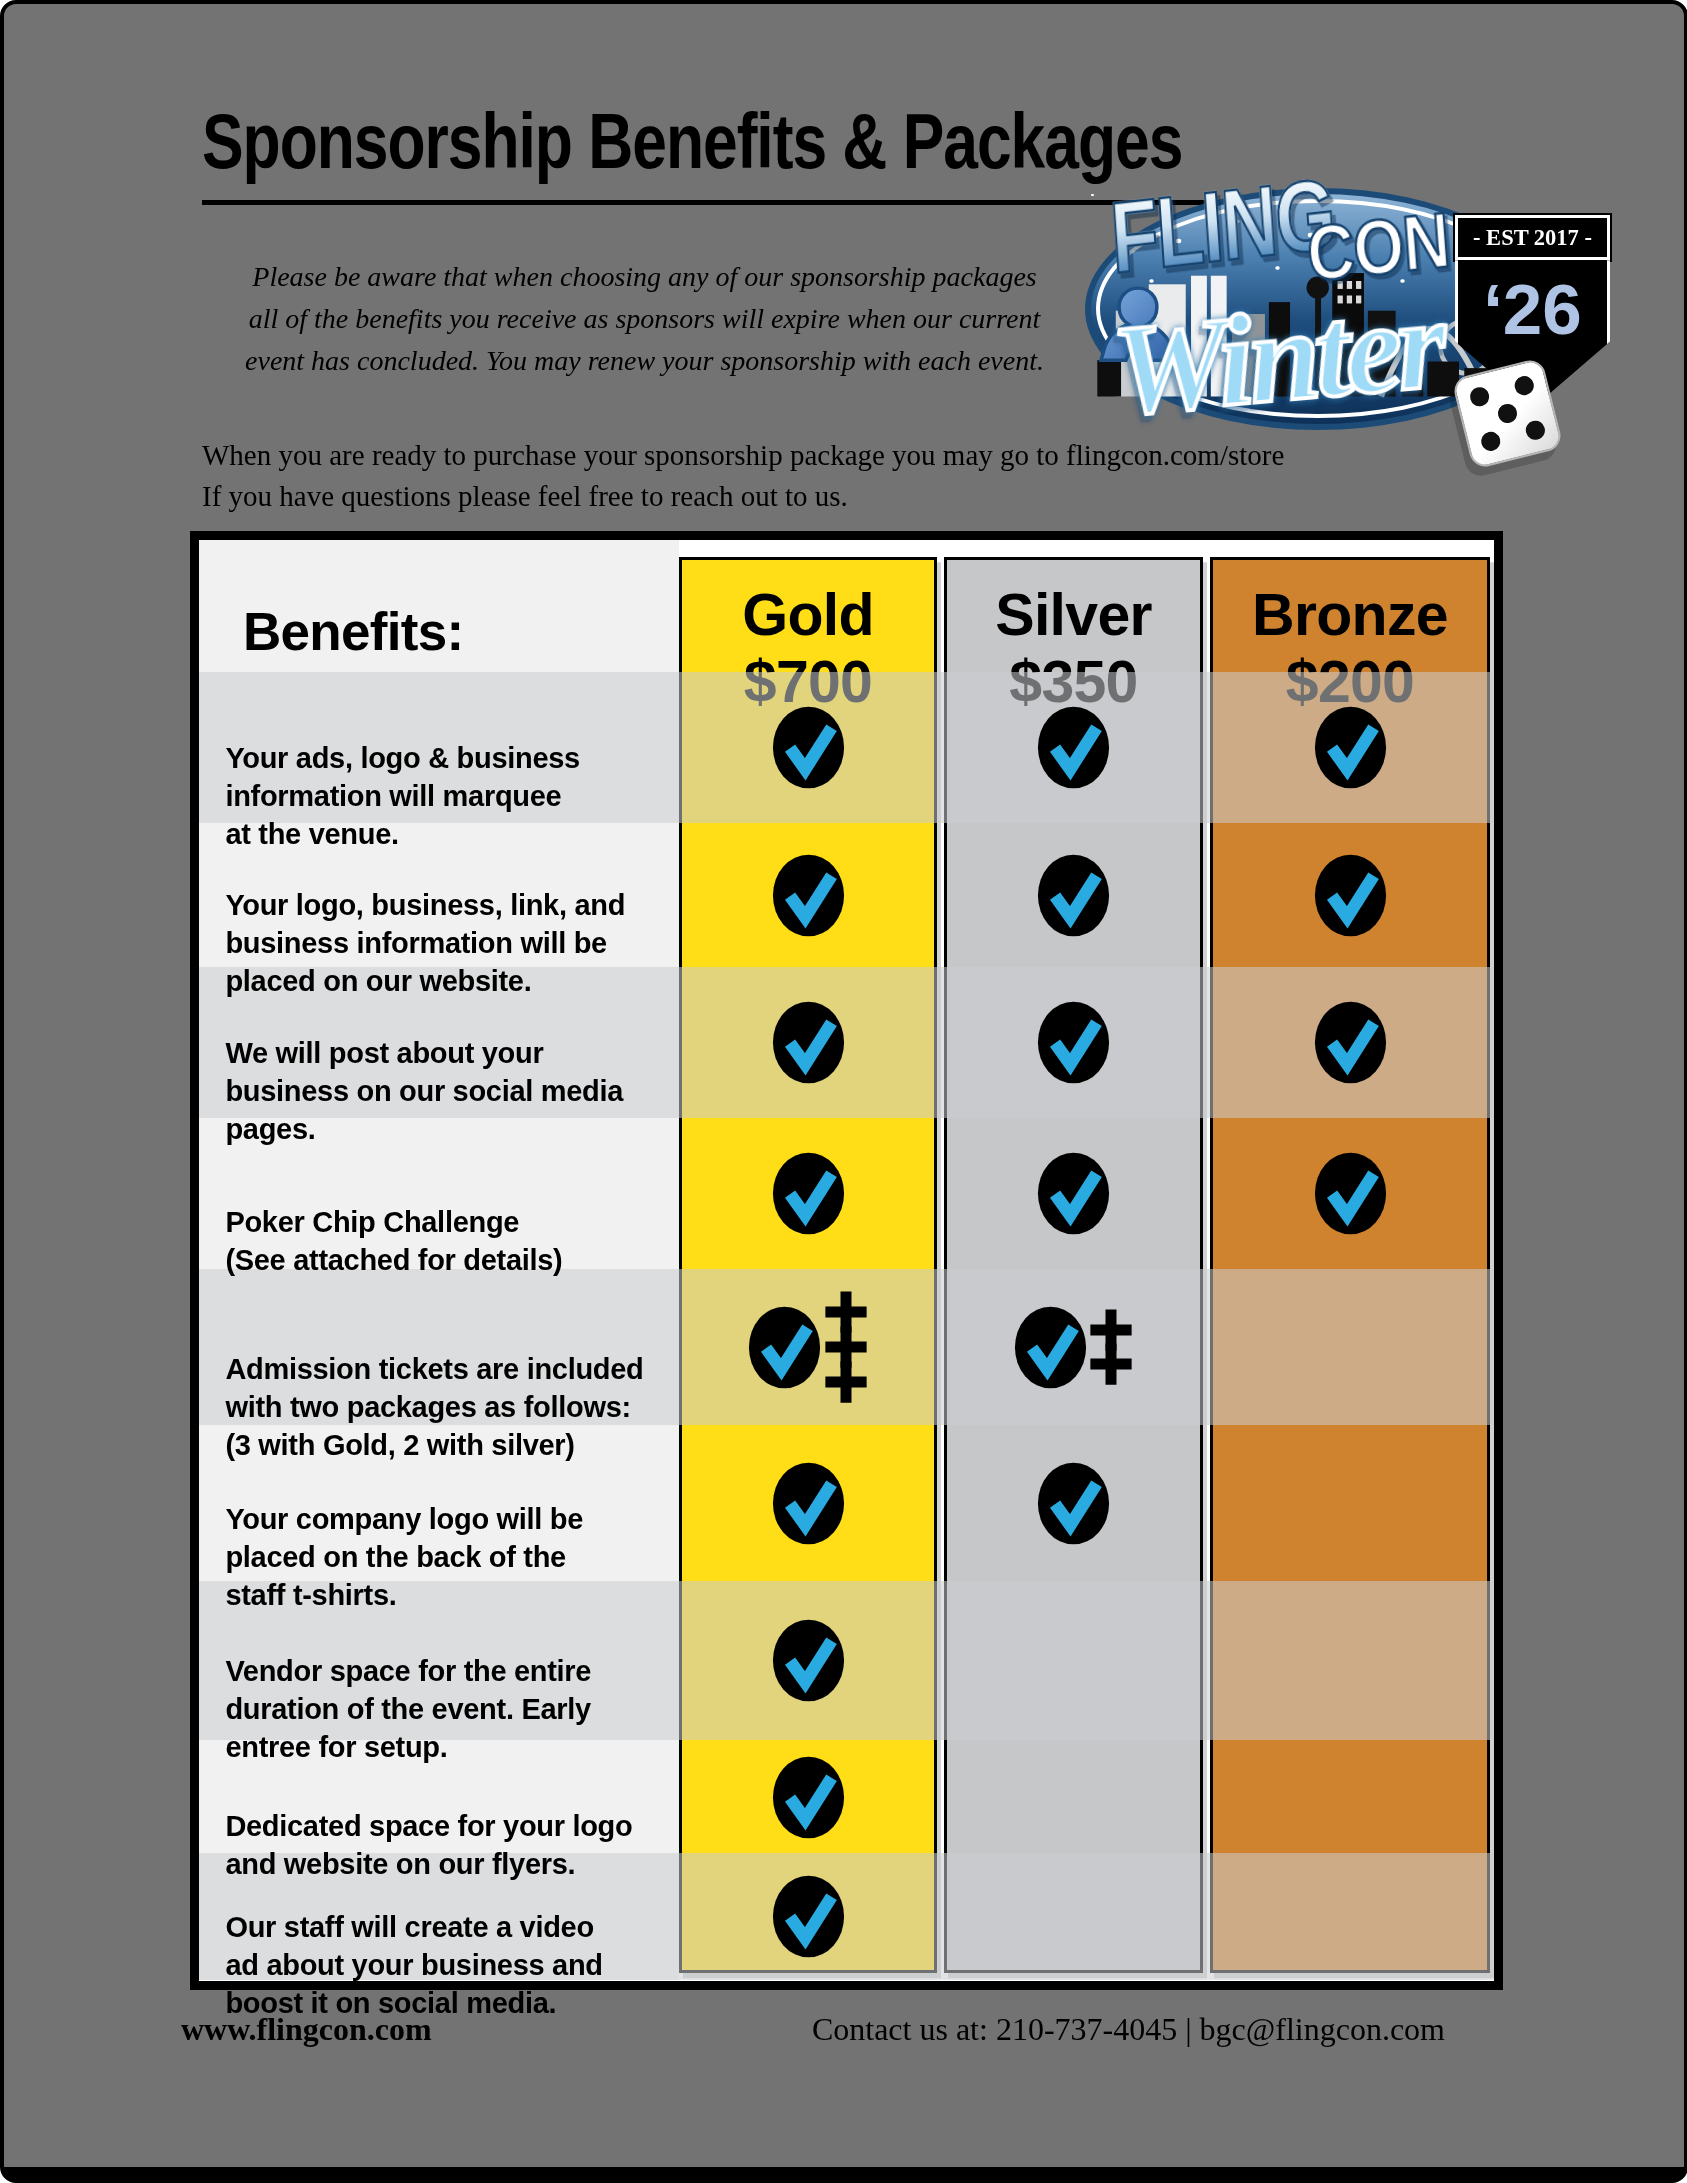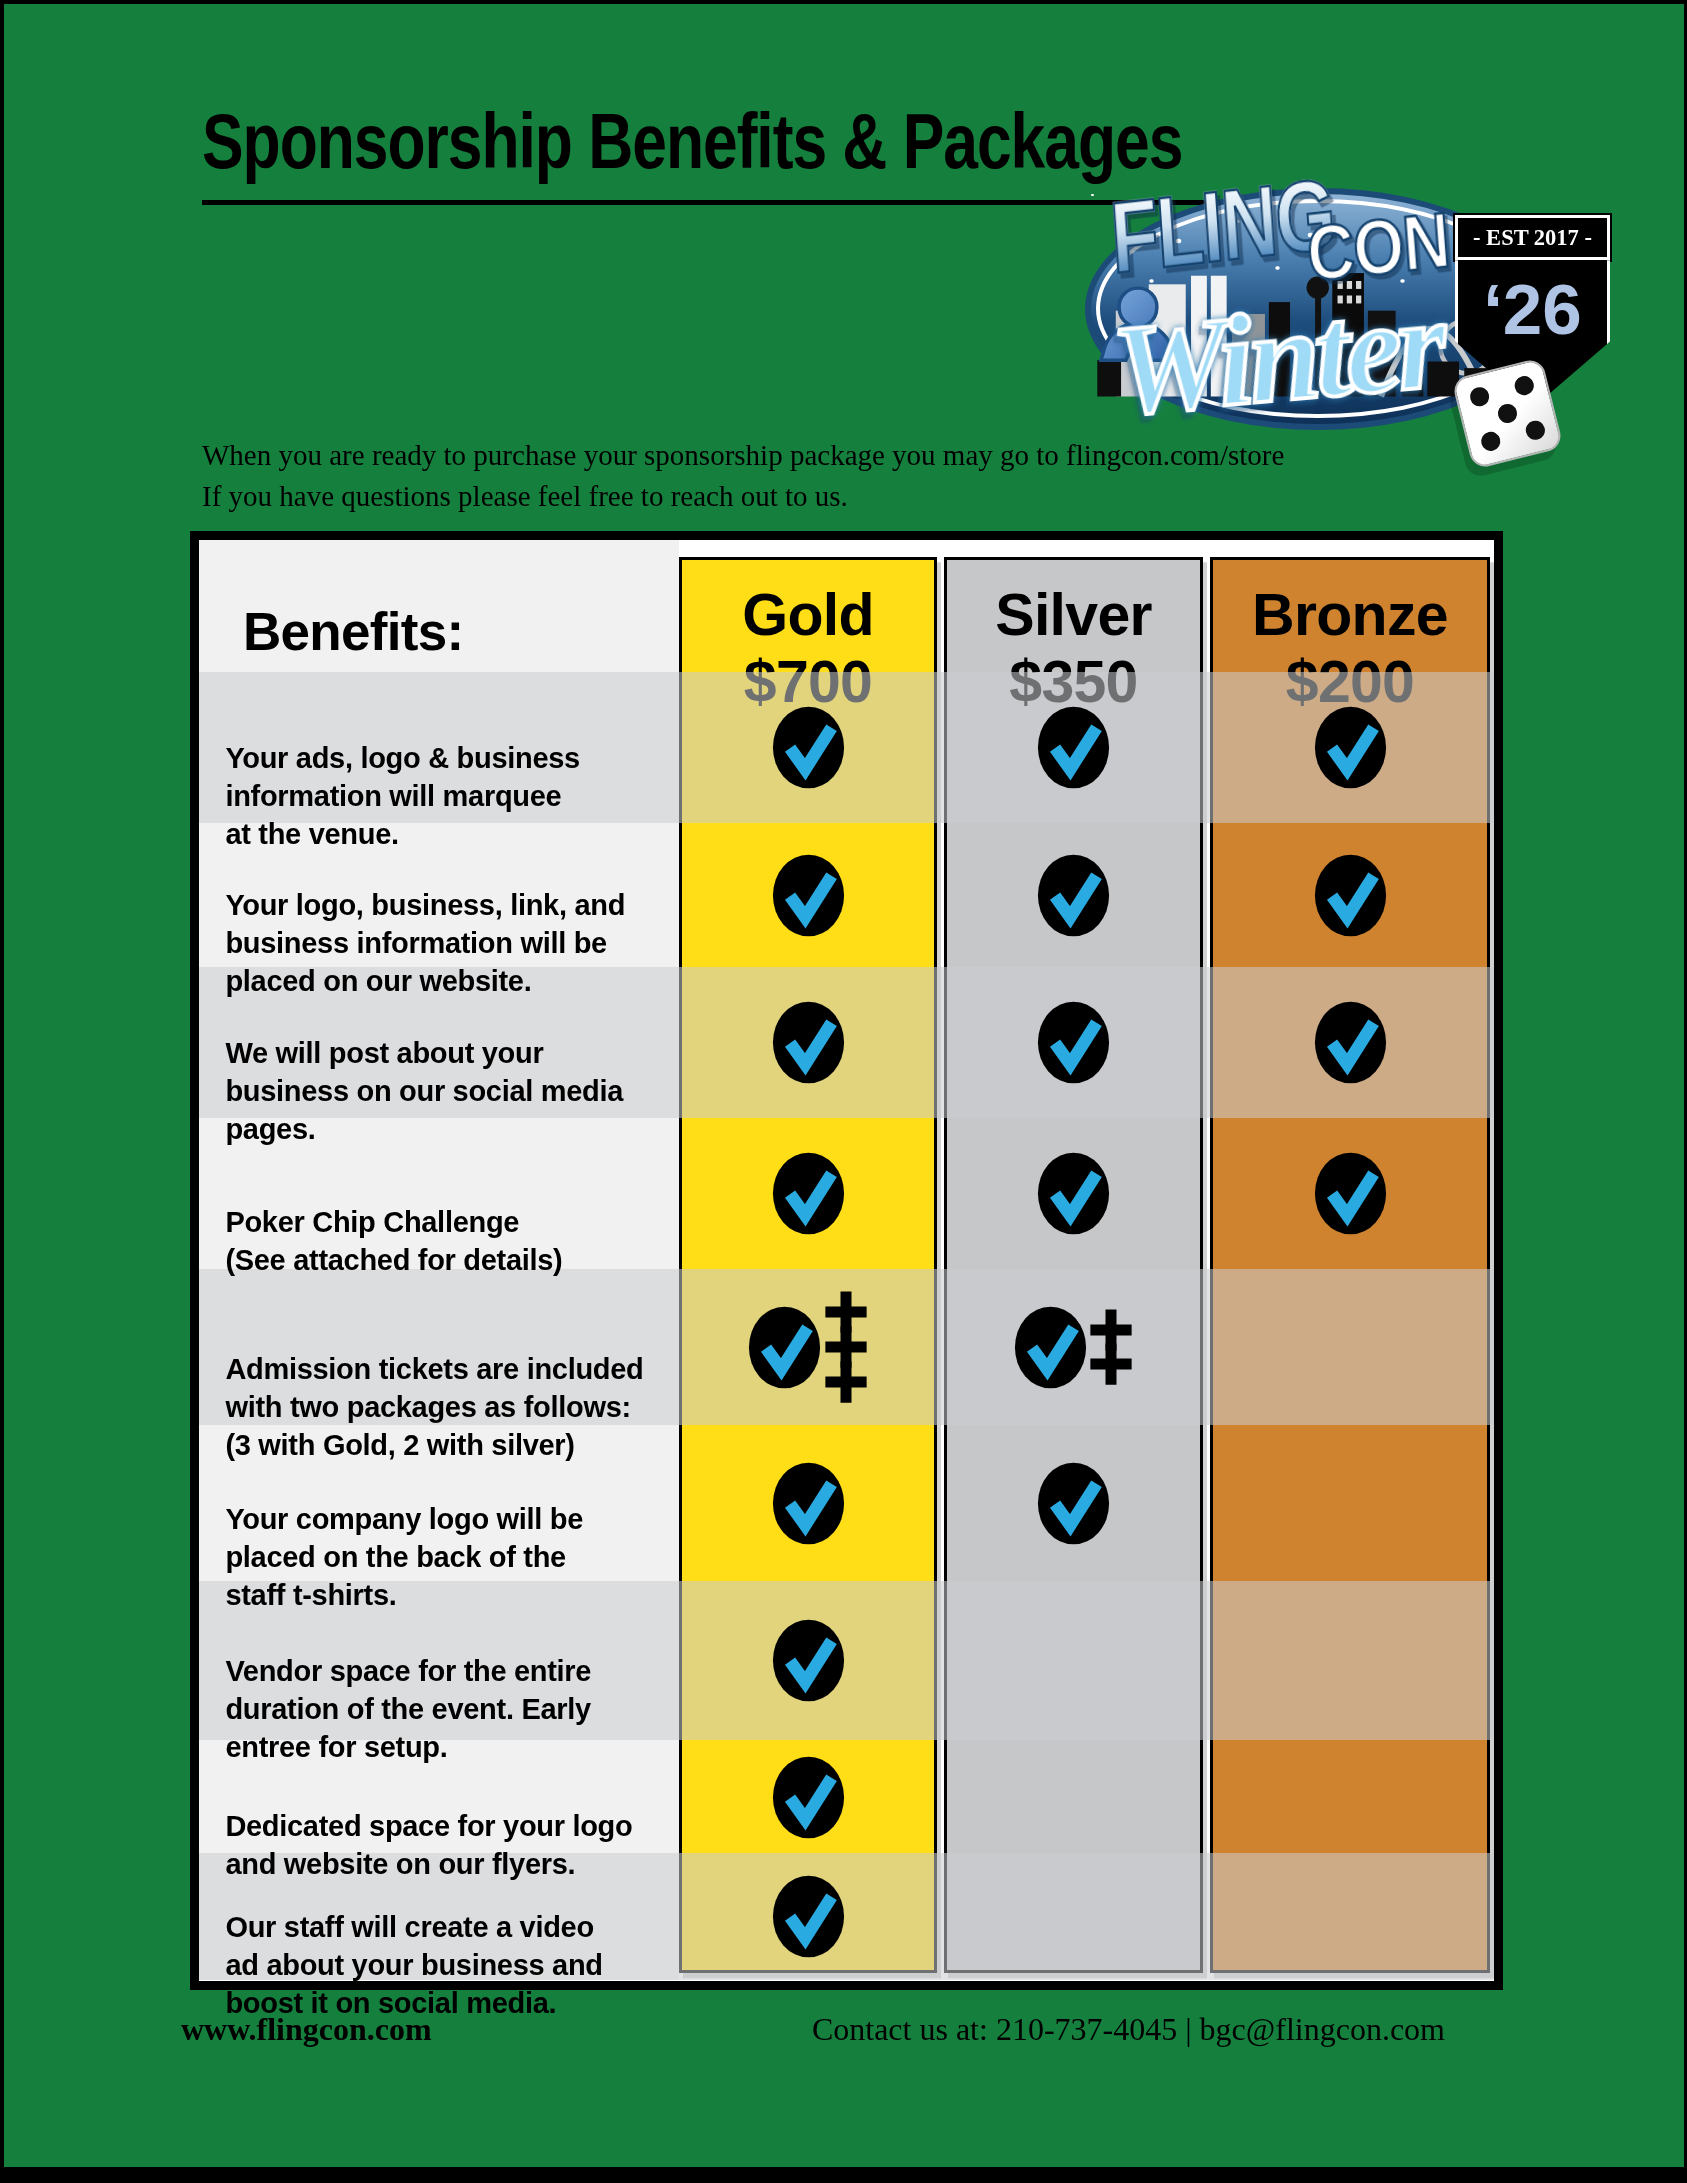--- a/index.html
+++ b/index.html
@@ -1,26 +1,27 @@
 <!DOCTYPE html>
 <html style="font-size:10.6px"><head>
 <meta charset="utf-8">
 <style>
   html,body{margin:0;padding:0;background:#fff;}
   .page{
     position:relative;
     width:1688px;height:2183px;
-    background:#15803d;
+    background:#737373;
     font-family:"Liberation Sans","DejaVu Sans",sans-serif;
     overflow:hidden;
     border-left:4.6px solid #000;
     border-right:4.6px solid #000;
     border-top:4.6px solid #000;
     border-bottom:16px solid #000;
     box-sizing:border-box;
+    border-radius:16px;
   }
   
   .title{
     position:absolute;left:198px;top:92px;
     font-size:78px;font-weight:bold;color:#000;
     letter-spacing:-1.3px;white-space:nowrap;
     transform:scaleX(0.80);transform-origin:left top;
   }
   .title-rule{position:absolute;left:198px;top:196px;width:1047px;height:5.3px;background:#000;}
   .intro{
@@ -142,20 +143,23 @@
   }
 </style>
 </head>
 <body>
 
 <div class="page">
 
   <div class="title">Sponsorship Benefits &amp; Packages</div>
   <div class="title-rule"></div>
 
+  <div class="intro">Please be aware that when choosing any of our sponsorship packages
+all of the benefits you receive as sponsors will expire when our current
+event has concluded. You may renew your sponsorship with each event.</div>
 
   <div class="purchase">When you are ready to purchase your sponsorship package you may go to flingcon.com/store
 If you have questions please feel free to reach out to us.</div>
 
   <div class="logo">
     <div class="oval">
       <div class="stars"></div>
     </div>
     <svg class="skyline" width="423" height="165" viewBox="0 0 640 250">
       <rect x="28" y="95" width="42" height="130" fill="#C9CDD1"></rect>

